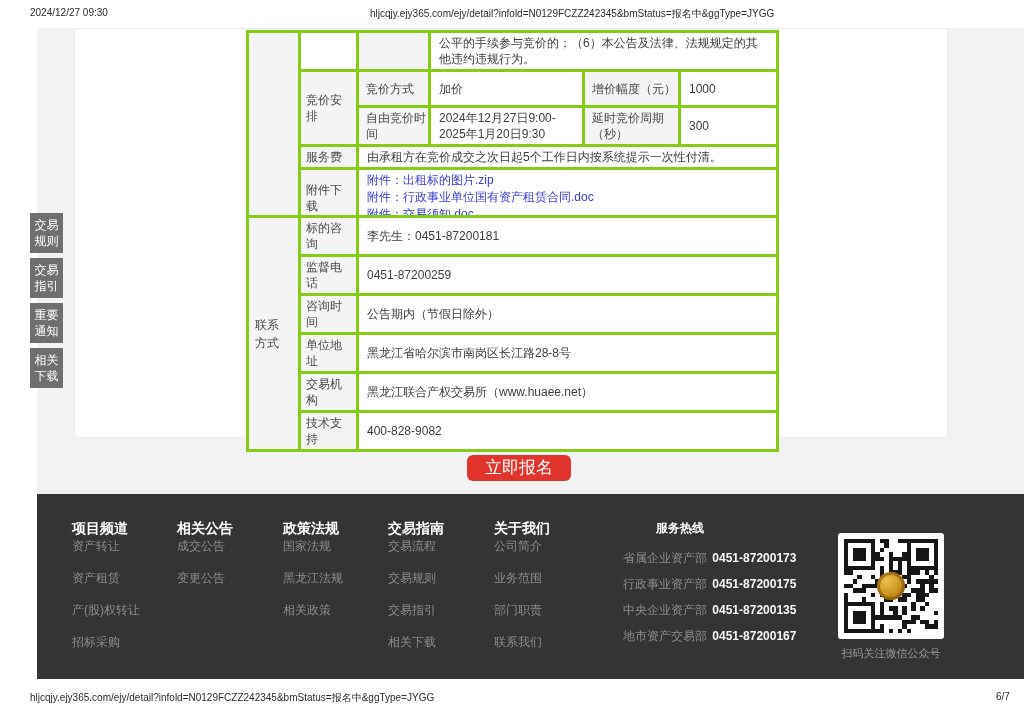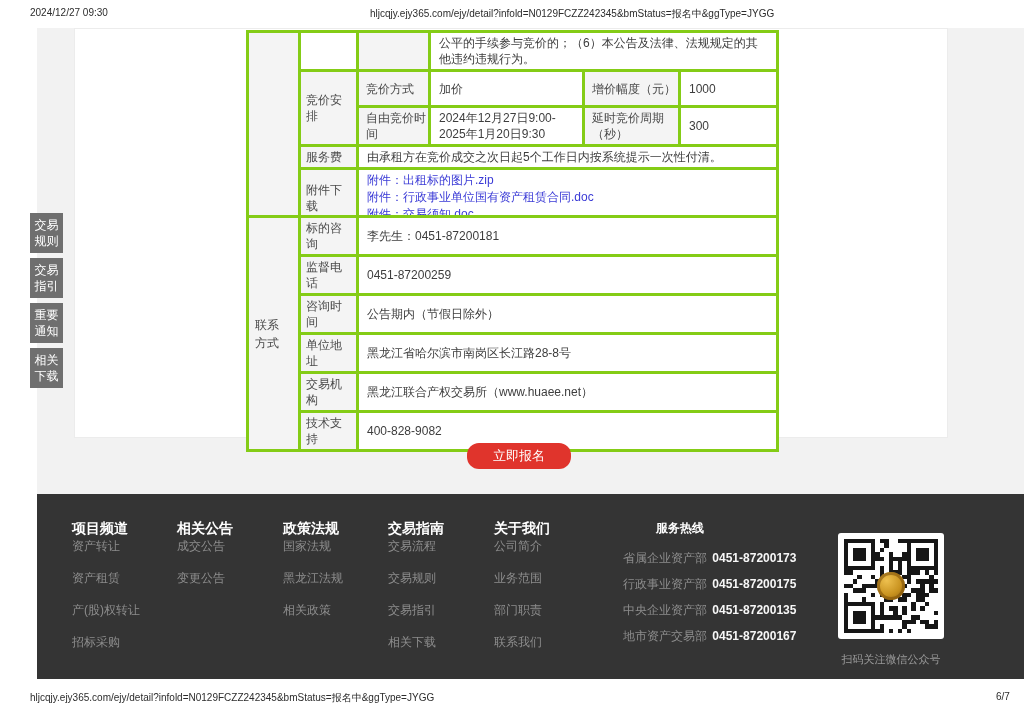--- a/index.html
+++ b/index.html
@@ -31,41 +31,41 @@
   td.grp { background:#f4f4f4; color:#4a4a4a; padding-left:6px; word-break:break-all;
            line-height:18px; }
   td.plain { background:#fff; }
   .t1 { left:246px; top:30px; width:530px; }
   .t2 { left:246px; top:215px; width:530px; }
   td.toptext { vertical-align:top; padding-top:2px; line-height:16px; }
   td.sublab { padding-left:7px; padding-right:2px; }
   .att-link { color:#3a3ad6; line-height:17px; cursor:pointer; white-space:nowrap; }
 
   
-  .signup { left:467px; top:443px; width:104px; height:26px; background:#e0342c; color:#fff;
-            font-size:13px; text-align:center; line-height:26px; border-radius:12px; cursor:pointer; }
+  .signup { left:467px; top:455px; width:104px; height:26px; background:#e0342c; color:#fff;
+            font-size:17px; text-align:center; line-height:26px; border-radius:6px; cursor:pointer; }
 
   
   .footer { left:37px; top:494px; width:987px; height:185px; background:#343434; }
   .f-col { position:absolute; top:26px; }
   .f-col h3 { font-size:14px; color:#ffffff; font-weight:bold; }
   .f-link { font-size:12px; color:#8d8d8d; margin-bottom:15px; cursor:pointer; }
   .hotline { position:absolute; left:586px; top:26px; width:225px; }
   .hotline h3 { font-size:12px; color:#ffffff; font-weight:bold; margin-bottom:13px;margin-left:33px; }
   .h-row { margin-bottom:9px; font-size:12px; }
   .h-label { color:#8d8d8d; display:inline-block; width:86px; }
   .h-phone { color:#f7f7f7; font-weight:bold; }
   .h-hours { margin-top:4px; font-size:12px; color:#8d8d8d; }
   .qr-wrap { position:absolute; left:801px; top:39px; width:106px; }
   .qr-box { width:106px; height:106px; background:#ffffff; border-radius:3px; padding:6px; position:relative; }
   .qr-box svg { display:block; width:94px; height:94px; fill:#161616; }
   .qr-logo { position:absolute; left:39px; top:39px; width:28px; height:28px; border-radius:50%;
              background:radial-gradient(circle at 35% 30%, #eec04f 0%, #c8921f 55%, #8a5d10 100%);
              box-shadow:inset 0 0 0 3px rgba(122,77,8,.55); }
-  .qr-caption { margin-top:13px; font-size:11px; color:#9a9a9a; text-align:center; width:106px;
+  .qr-caption { margin-top:7px; font-size:11px; color:#9a9a9a; text-align:center; width:106px;
                 white-space:nowrap; }
 </style>
 </head>
 <body>
 
 <div class="page">
 
   <span class="abs print-date">2024/12/27 09:30</span>
   <span class="abs print-url-top">hljcqjy.ejy365.com/ejy/detail?infold=N0129FCZZ242345&amp;bmStatus=报名中&amp;ggType=JYGG</span>
 

